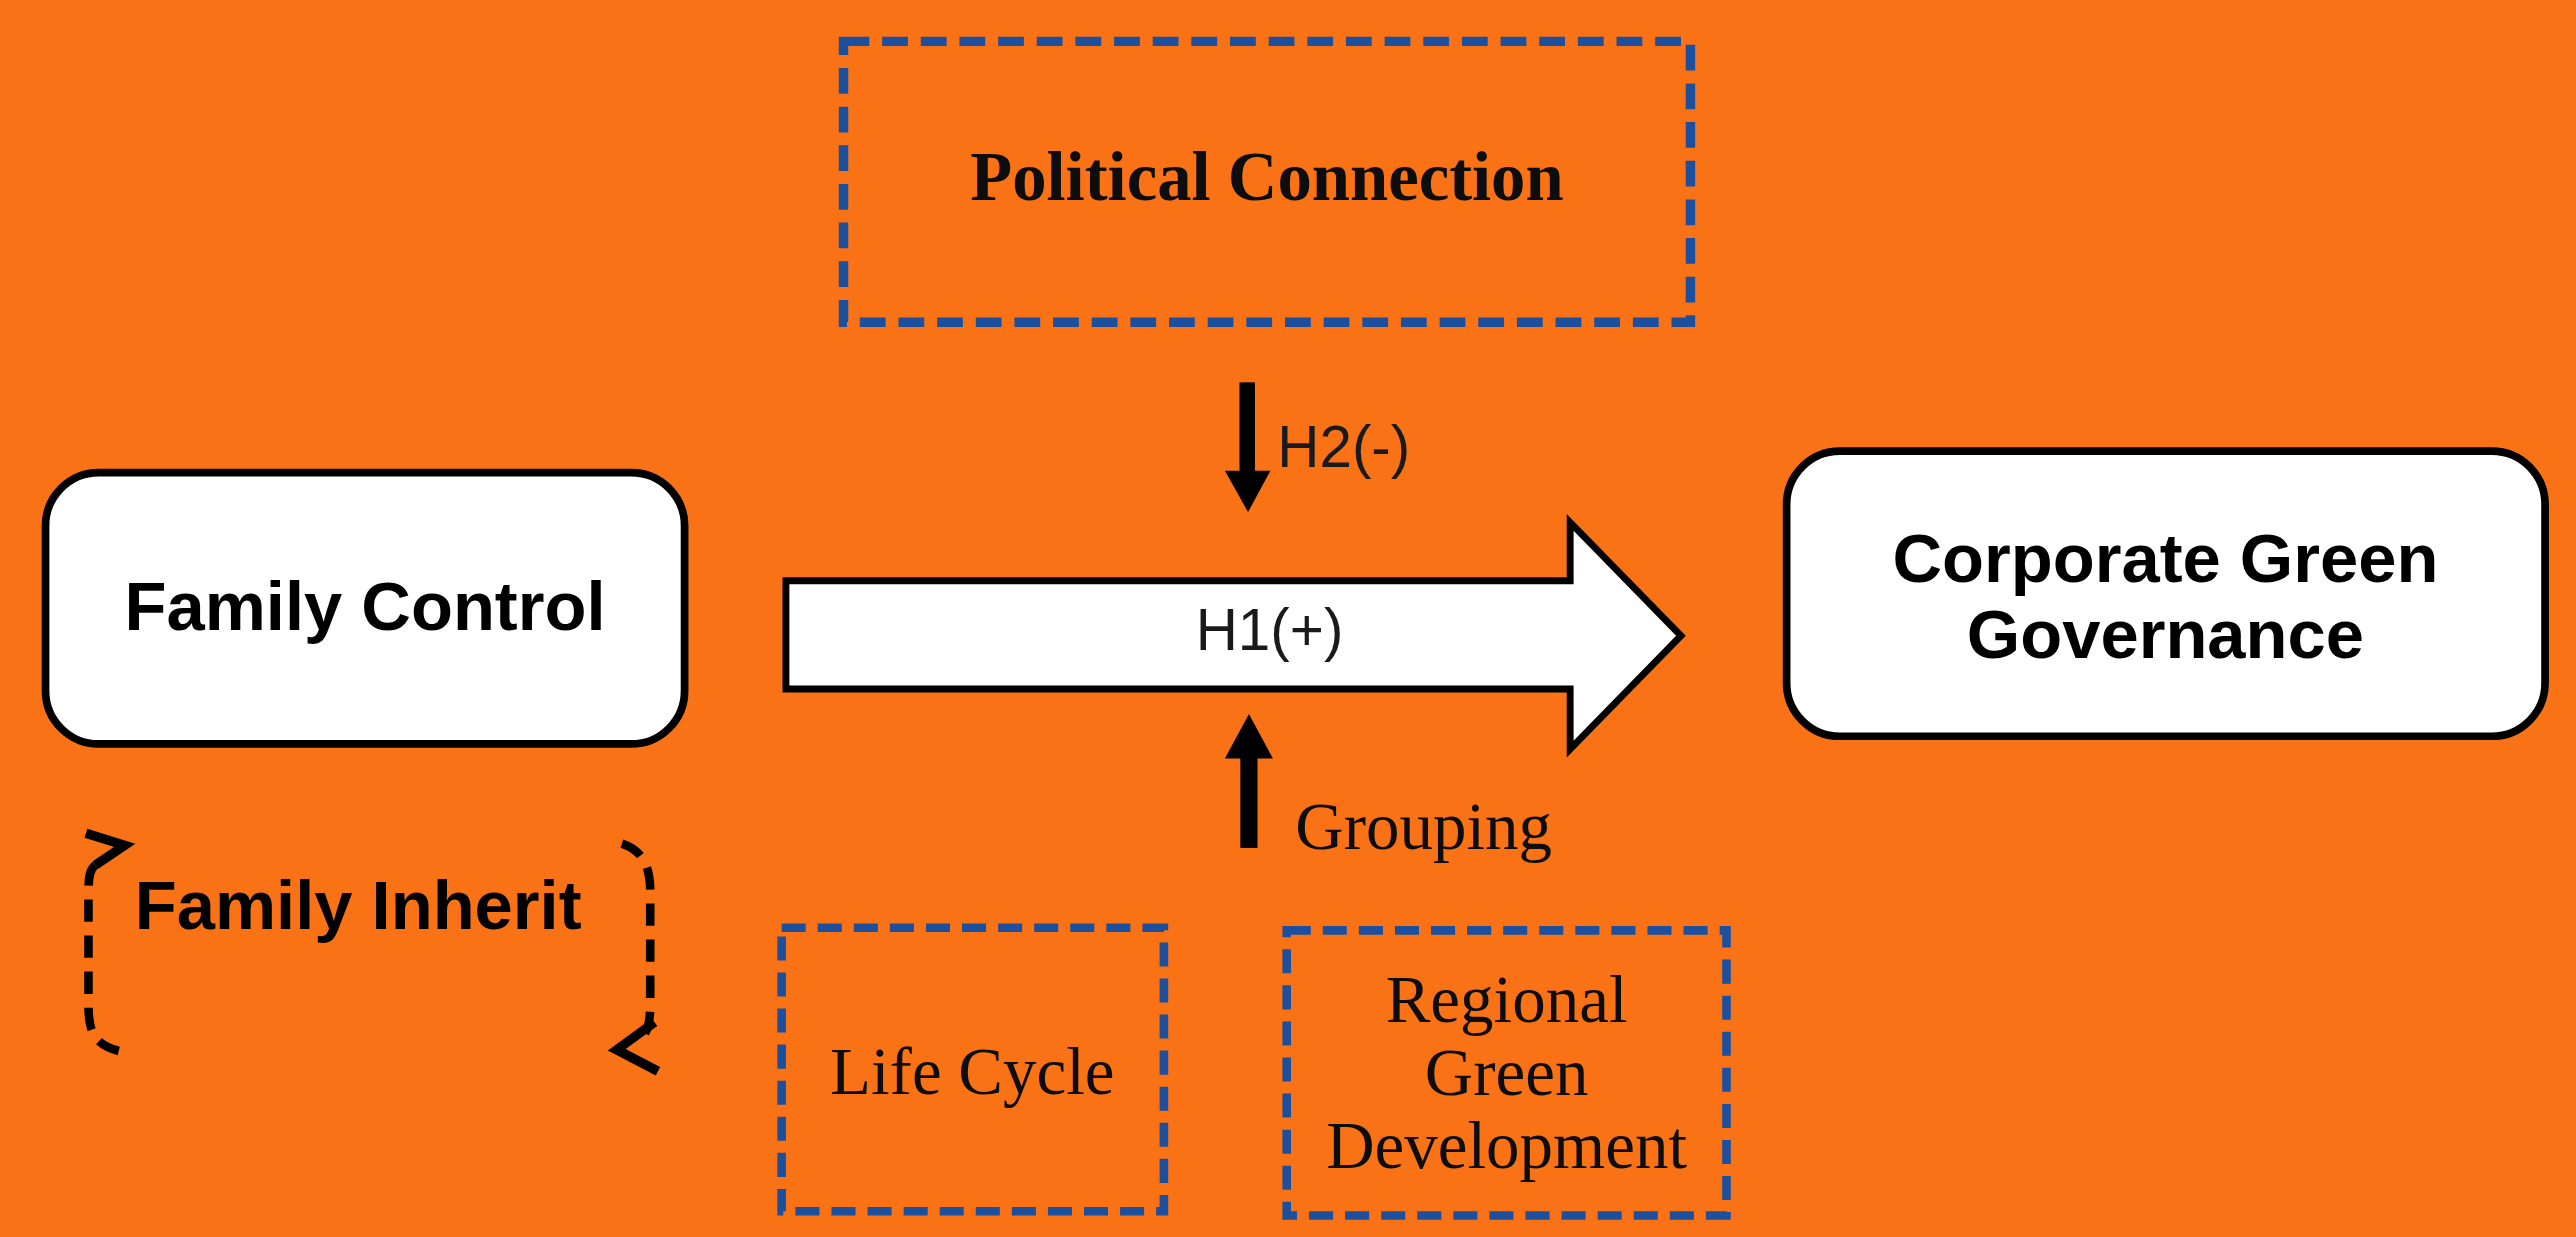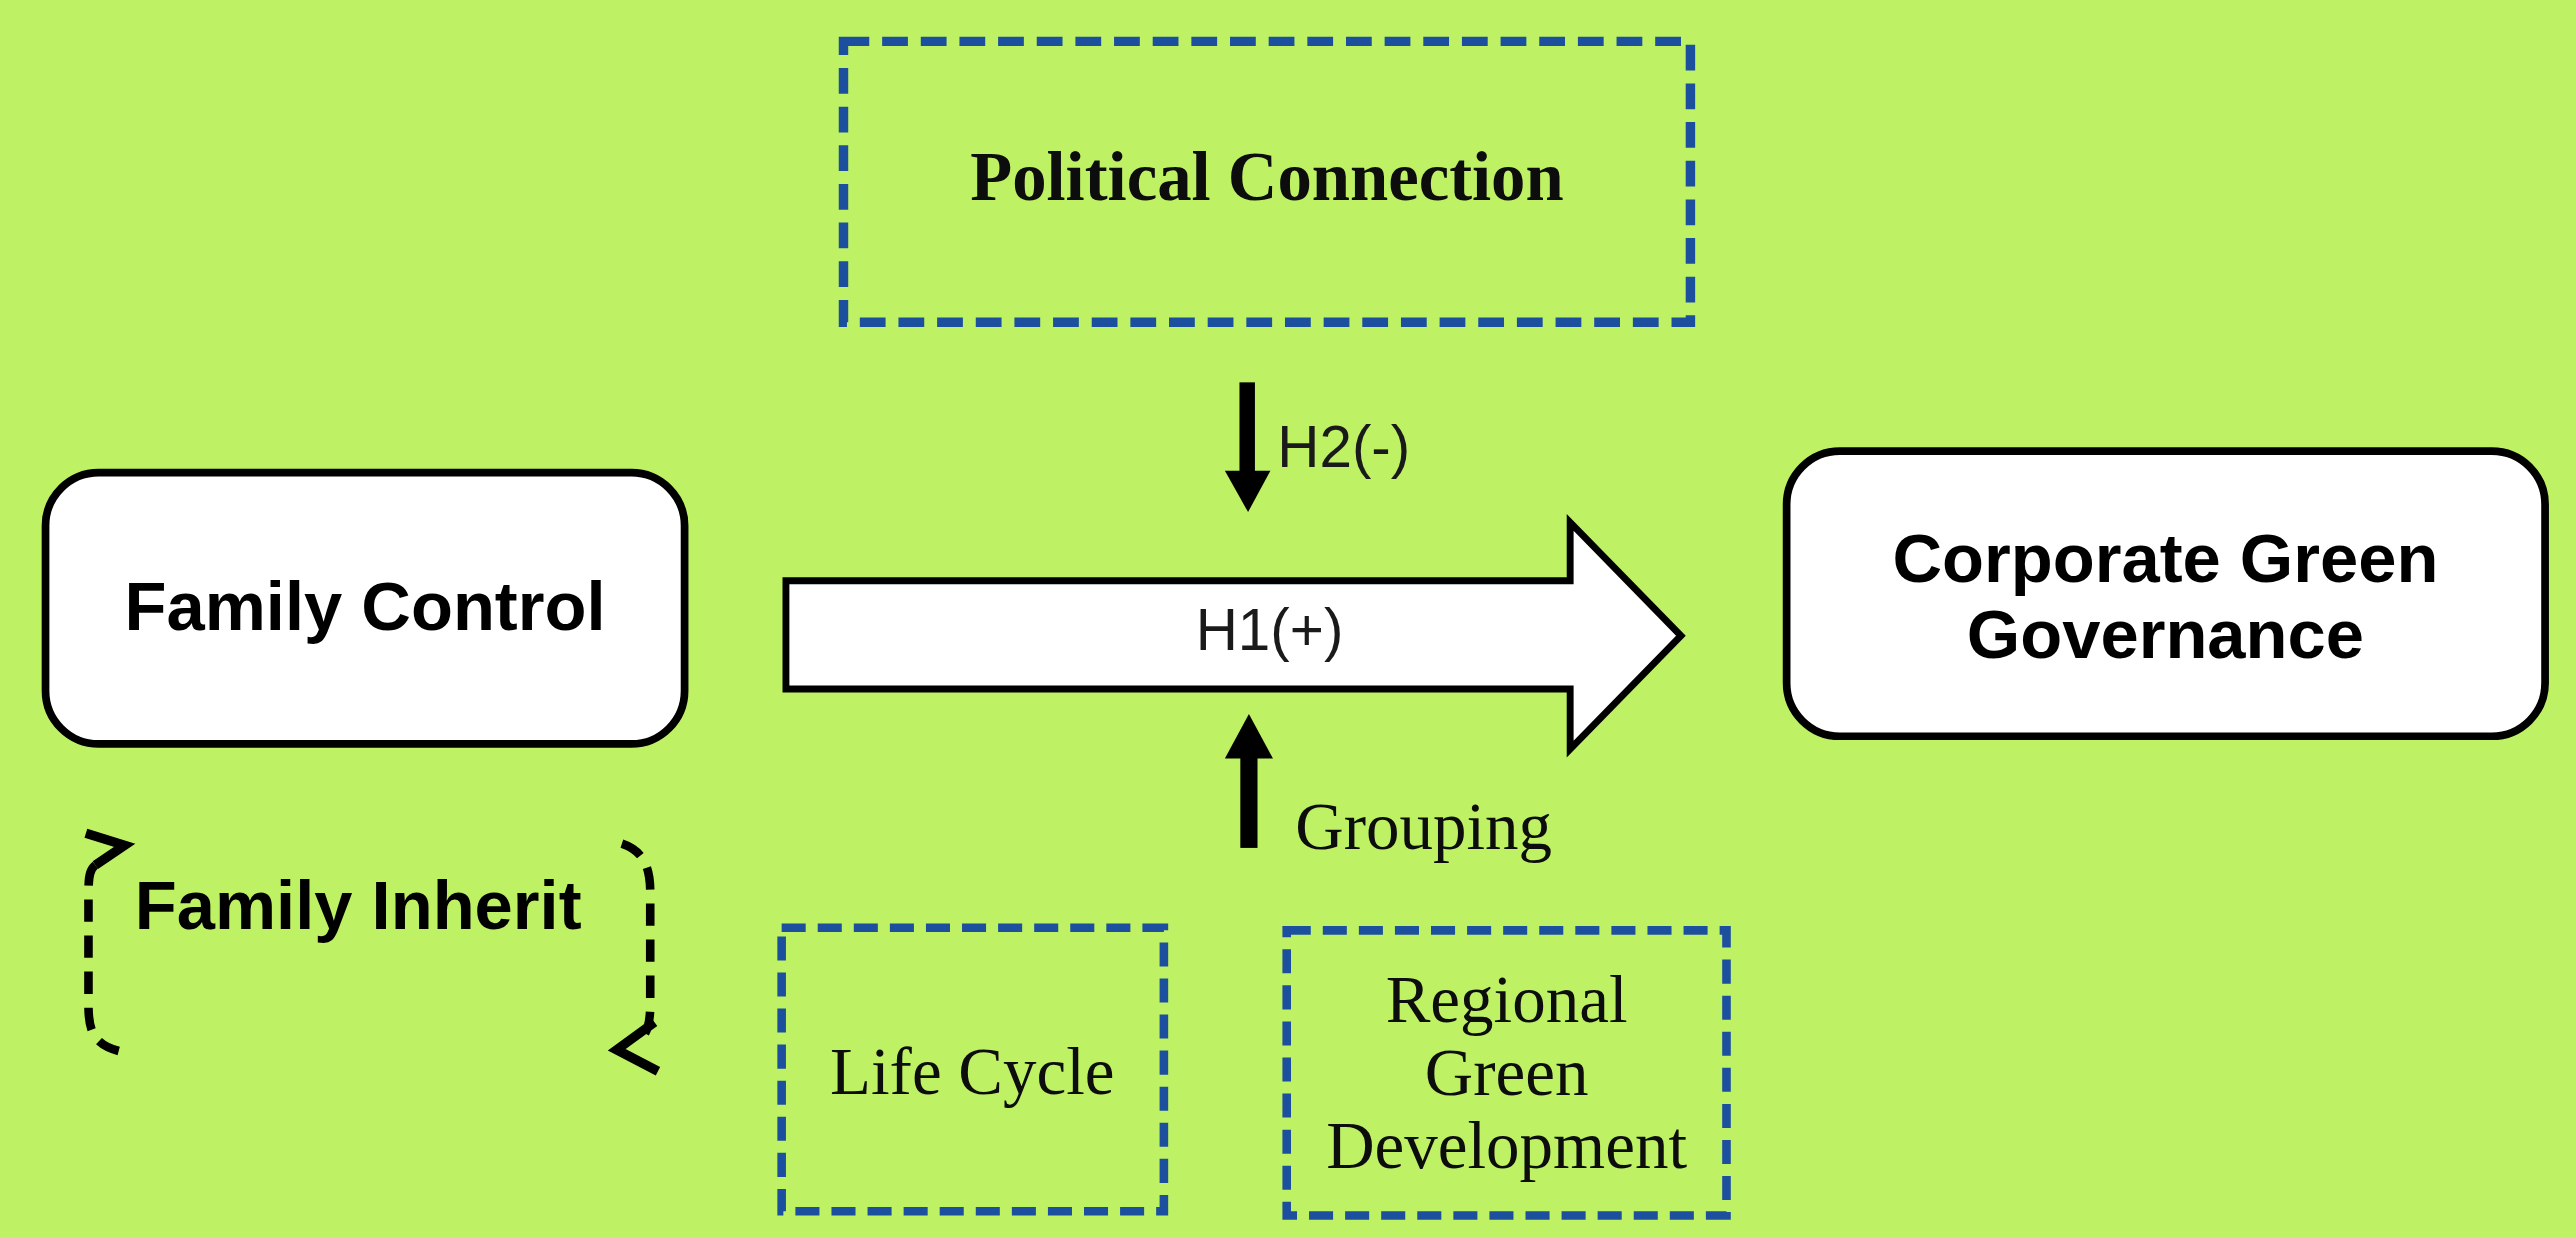--- a/index.html
+++ b/index.html
@@ -4,21 +4,21 @@
 <style>
   html, body {
     margin: 0;
     padding: 0;
     background: #ffffff;
   }
   .canvas {
     position: relative;
     width: 2576px;
     height: 1238px;
-    background: #bef264;
+    background: #f97316;
     overflow: hidden;
   }
   svg { display: block; }
 
   .serif-bold {
     font-family: "Liberation Serif", "DejaVu Serif", serif;
     font-weight: bold;
     fill: #0d0d0d;
   }
   .serif {

